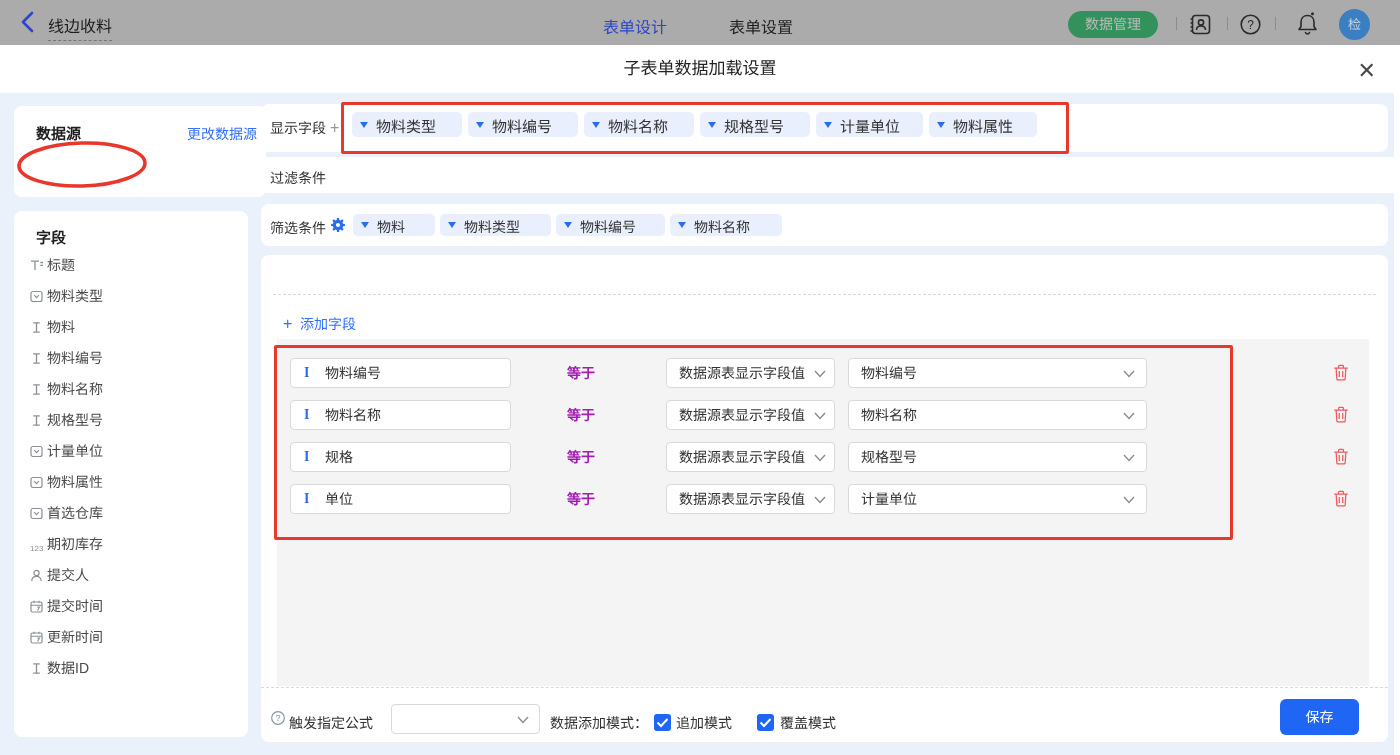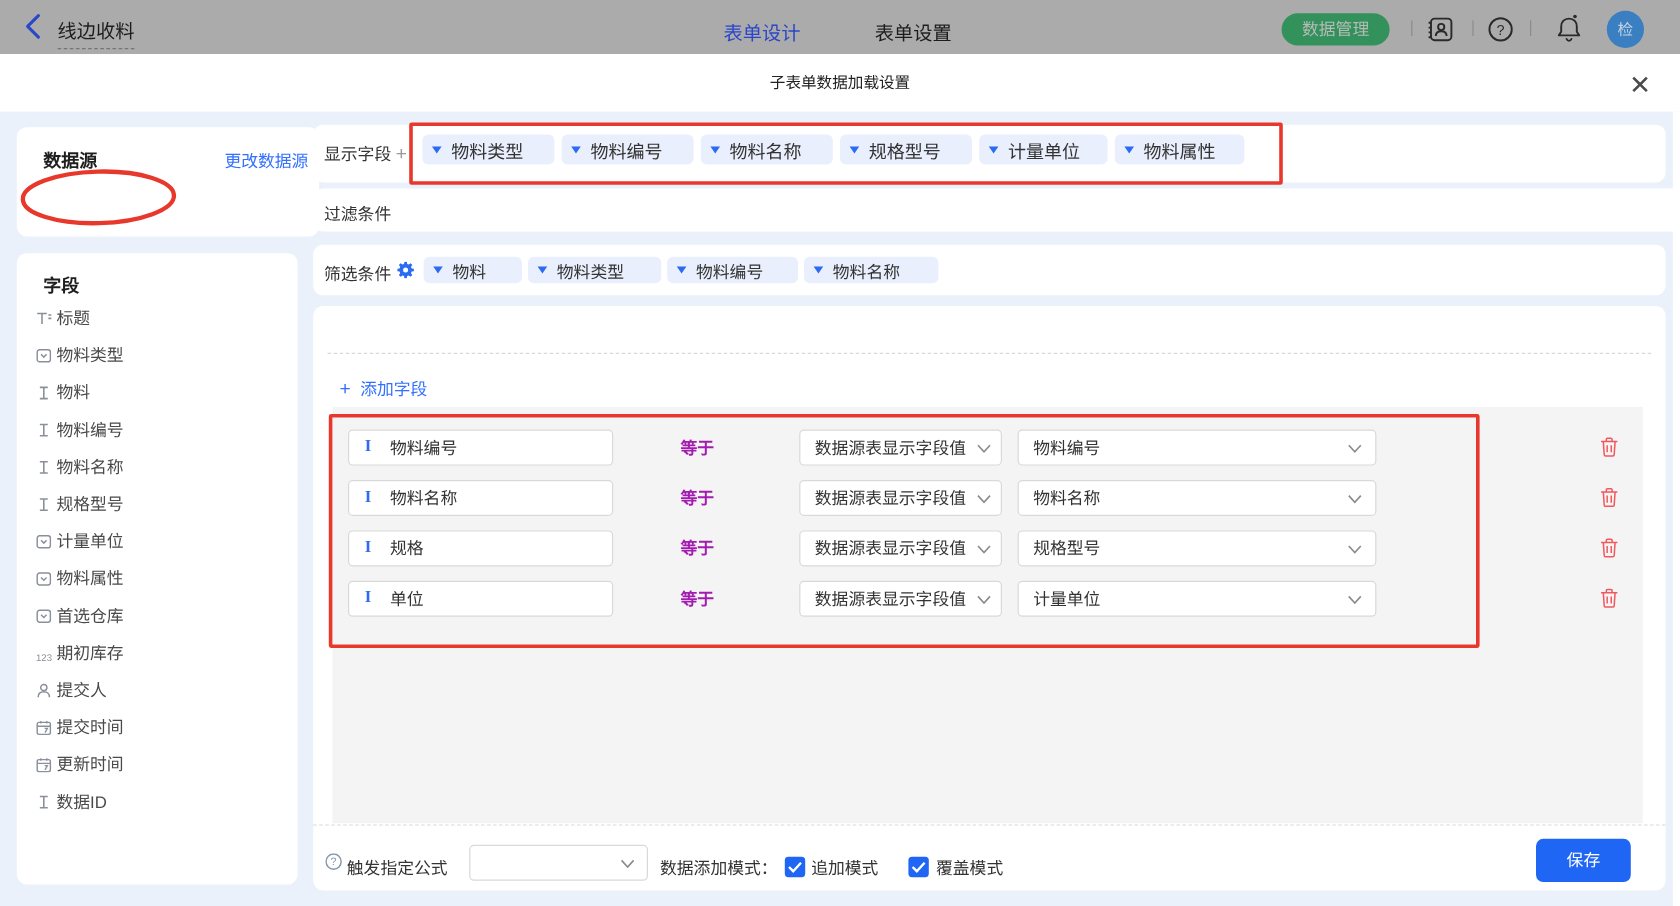--- a/index.html
+++ b/index.html
@@ -13,21 +13,21 @@
   #nav .back { position:absolute; left:20px; top:11px; }
   #nav .title { position:absolute; left:48px; top:13px; font-size:16px; color:#1d1d1f; padding-bottom:3px; border-bottom:1px dashed #757575; }
   #nav .tab1 { position:absolute; left:600px; top:14px; width:70px; text-align:center; font-size:16px; color:#2b46c8; }
   #nav .tab2 { position:absolute; left:726px; top:14px; width:70px; text-align:center; font-size:16px; color:#1d1d1f; }
   #nav .pill { position:absolute; left:1068px; top:11px; width:90px; height:27px; border-radius:14px; background:#33925c; color:#b7bab7; font-size:14px; text-align:center; line-height:27px; }
   #nav .sep { position:absolute; top:17px; width:1px; height:13px; background:#8b8b8b; }
   #nav .avatar { position:absolute; left:1339px; top:9px; width:31px; height:31px; border-radius:50%; background:#3a7fc2; color:#c2d2df; font-size:13px; text-align:center; line-height:31px; }
 
   
   #mhead { position:absolute; left:0; top:45px; width:1400px; height:48px; background:#fff; }
-  #mhead .t { position:absolute; left:0; top:0; width:100%; text-align:center; line-height:48px; font-size:13px; color:#222; font-weight:400; }
+  #mhead .t { position:absolute; left:0; top:0; width:100%; text-align:center; line-height:48px; font-size:17px; color:#222; font-weight:400; }
   #mhead .x { position:absolute; right:24px; top:13px; font-size:22px; color:#4a4a4a; font-weight:400; }
 
   
   #content { position:absolute; left:0; top:93px; width:1400px; height:662px; background:#eaf1fb; }
   .card { position:absolute; background:#fff; border-radius:8px; }
 
   
   #card-ds { left:14px; top:13px; width:252px; height:91px; }
   #card-ds .h { position:absolute; left:22px; top:16px; font-size:15px; font-weight:600; color:#1f1f1f; }
   #card-ds .lnk { position:absolute; right:9px; top:17px; font-size:14px; color:#3370ff; }

